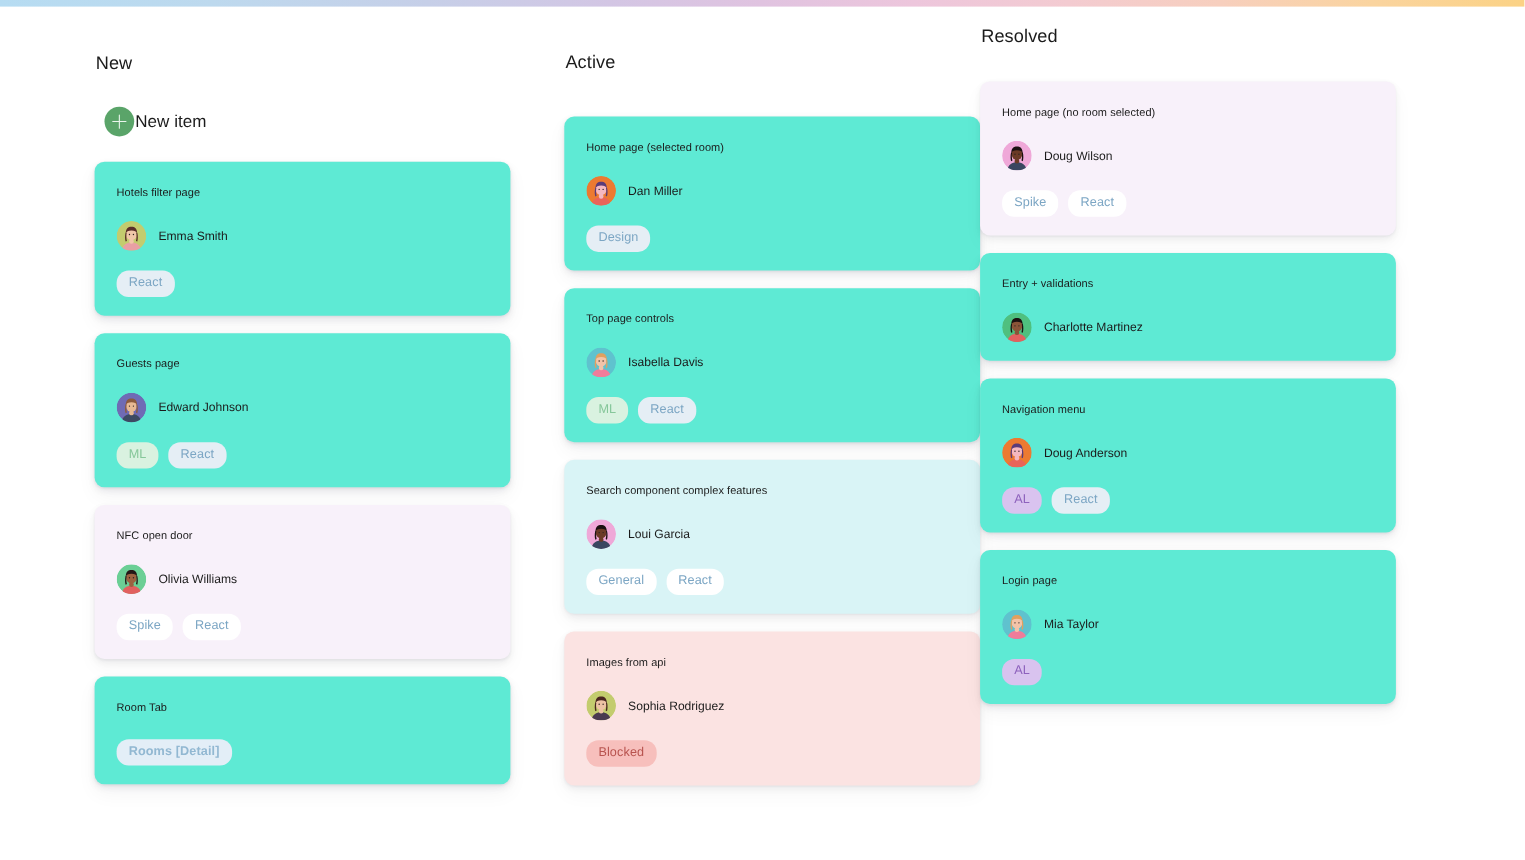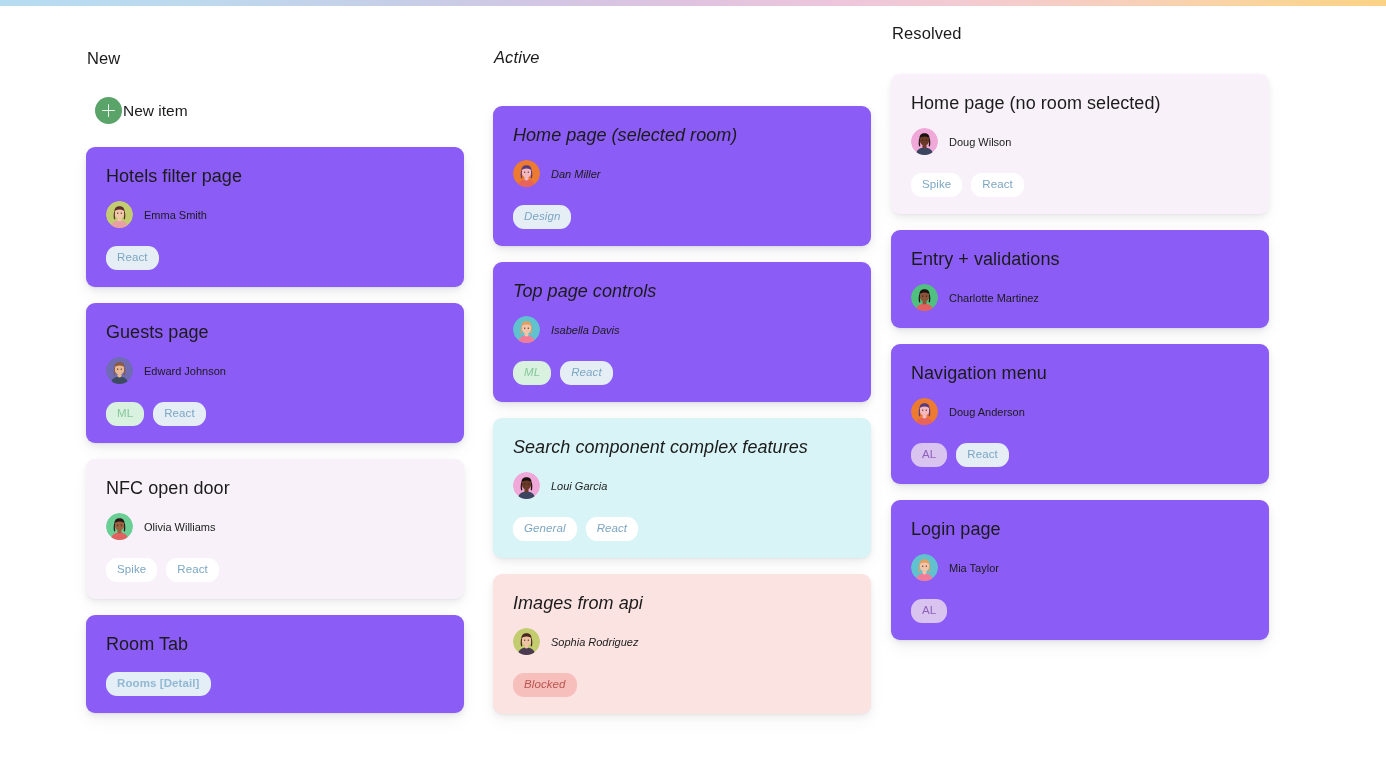--- a/index.html
+++ b/index.html
@@ -43,21 +43,21 @@
     width: 1386px;
     height: 782px;
   }
 
   .column {
     position: absolute;
     width: 378px;
   }
 
   #column-new      { left: 86px;  top: 48px; }
-  #column-active   { left: 493px; top: 47px; font-style: italic; }
+  #column-active   { left: 513px; top: 47px; }
   #column-resolved { left: 891px; top: 16px;  }
 
   .column-title {
     font-size: 16.5px;
     font-weight: 400;
     color: #1b1b1b;
     letter-spacing: 0.1px;
     line-height: 20px;
     padding-left: 1px;
   }
@@ -104,35 +104,35 @@
     line-height: 20px;
   }
 
   
   .card-list { display: block; }
 
   .card {
     position: relative;
     width: 378px;
     border-radius: 9px;
-    background: #8b5cf6;
+    background: #5eead4;
     box-shadow: 0 1px 2px rgba(20,20,40,0.055),
                 0 3px 7px rgba(20,20,40,0.07),
                 0 8px 18px rgba(20,20,40,0.045);
     padding: 19px 20px 17px 20px;
     margin-bottom: 16px;
     cursor: pointer;
   }
 
   .card.tinted { box-shadow: 0 1px 2px rgba(20,20,40,0.04),
                              0 3px 7px rgba(20,20,40,0.055),
                              0 8px 18px rgba(20,20,40,0.035); }
 
   .card-title {
-    font-size: 18px;
+    font-size: 10px;
     font-weight: 400;
     color: #1b1b1b;
     line-height: 20px;
     letter-spacing: 0.05px;
   }
 
   .assignee-row {
     display: flex;
     align-items: center;
     gap: 11px;

